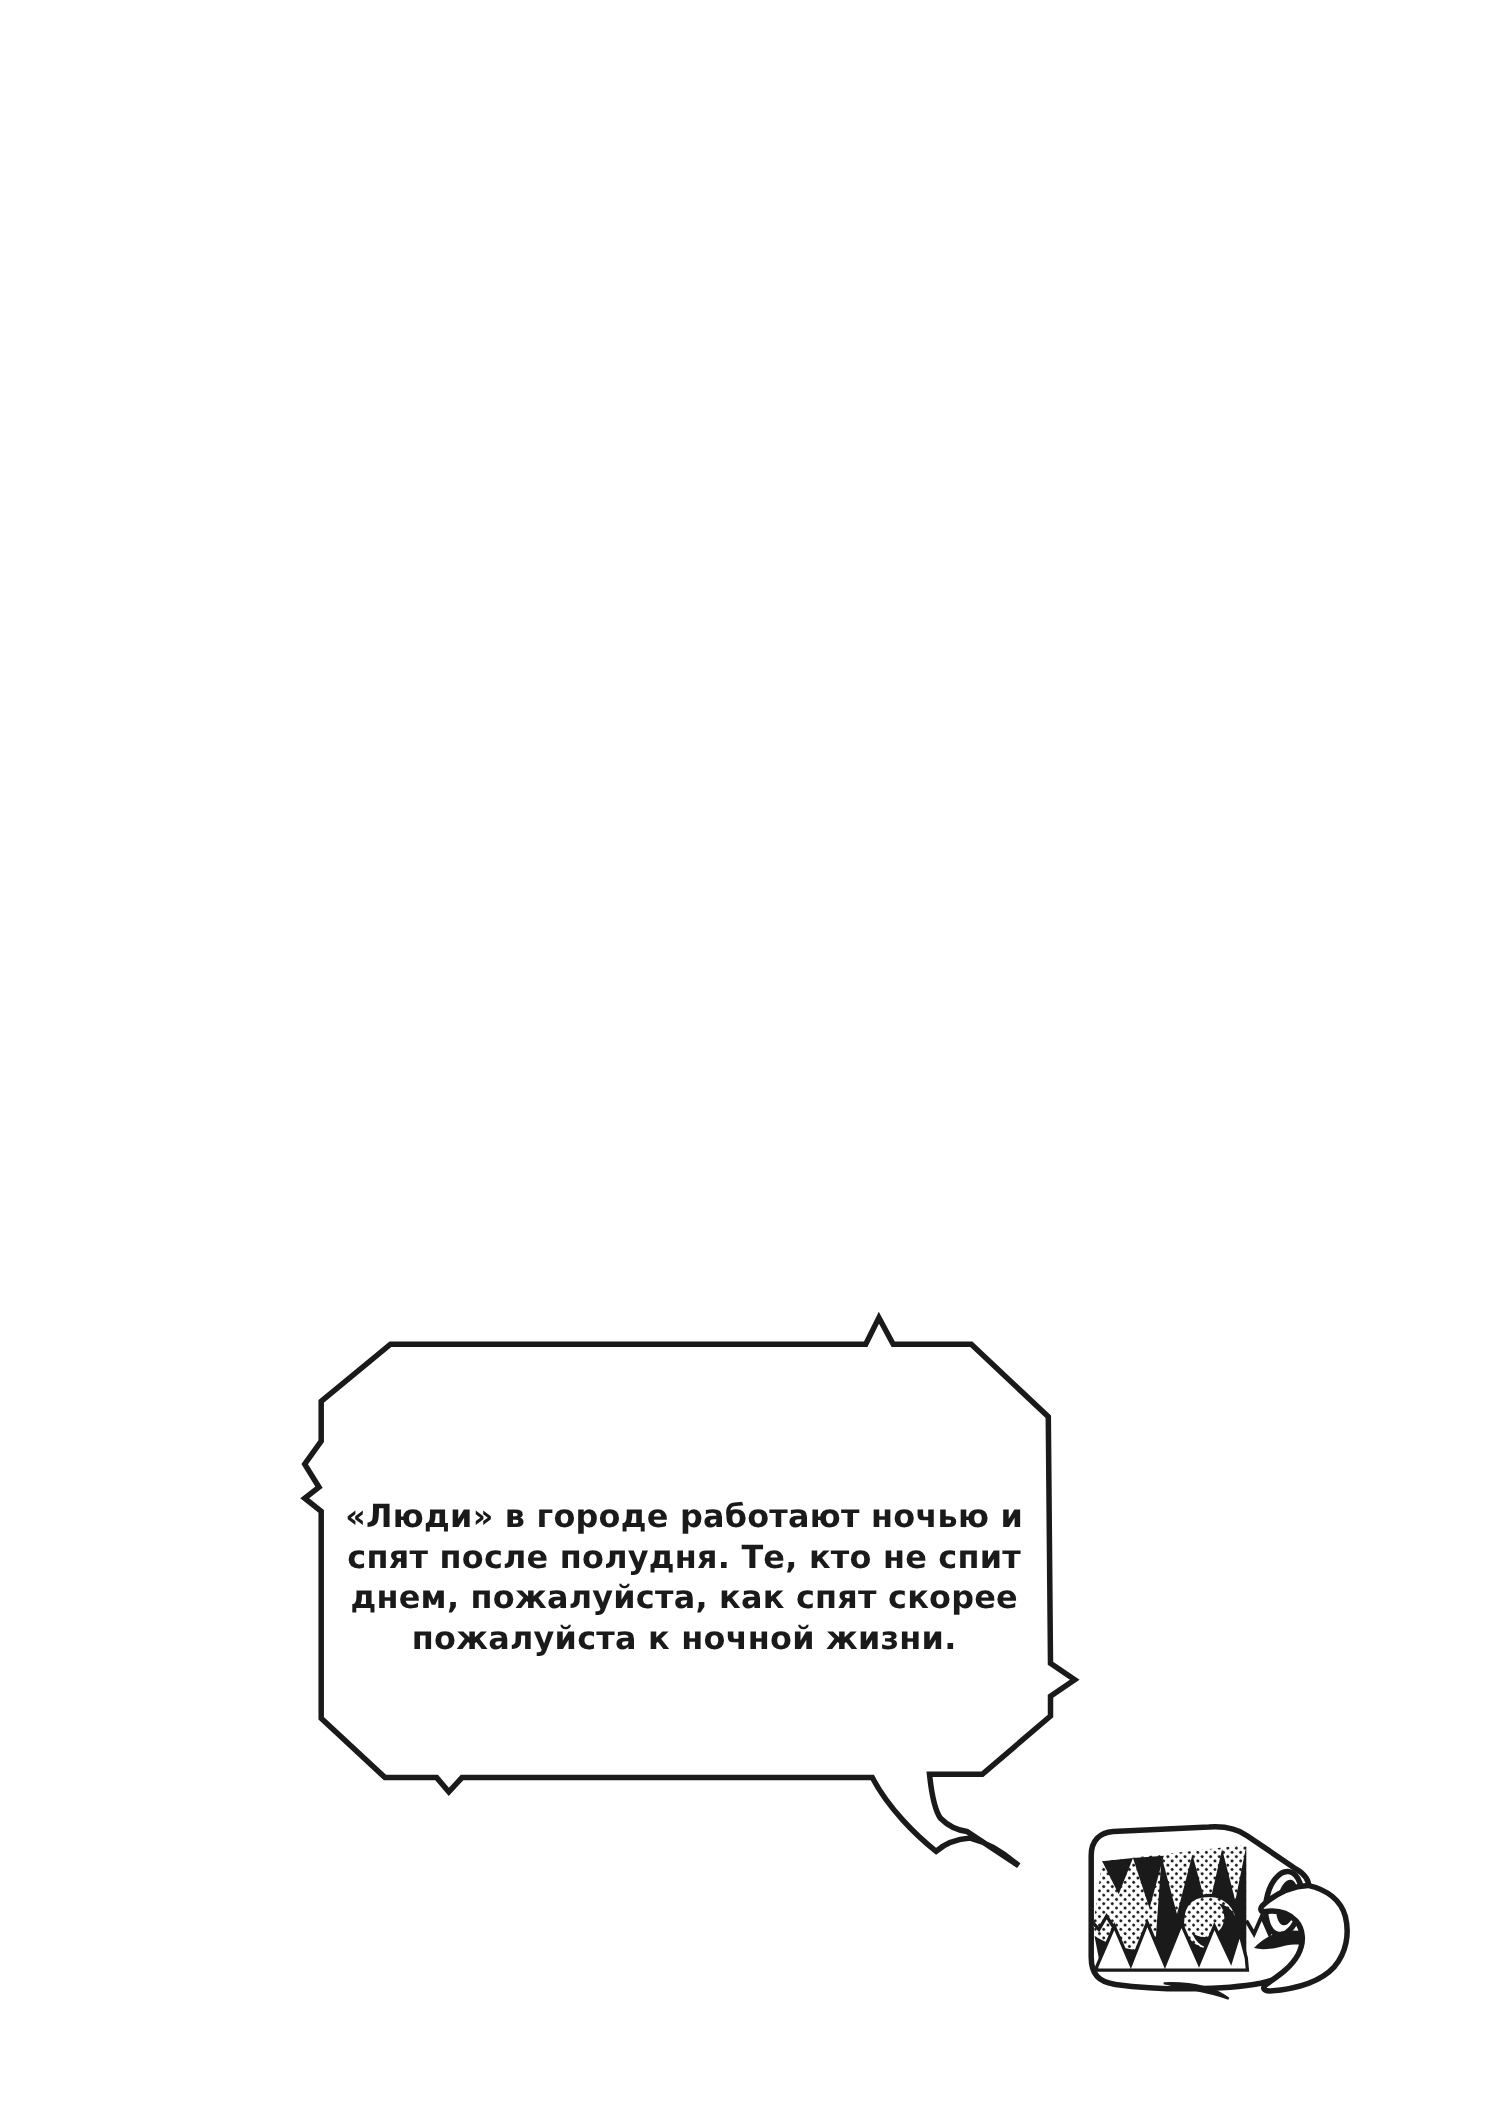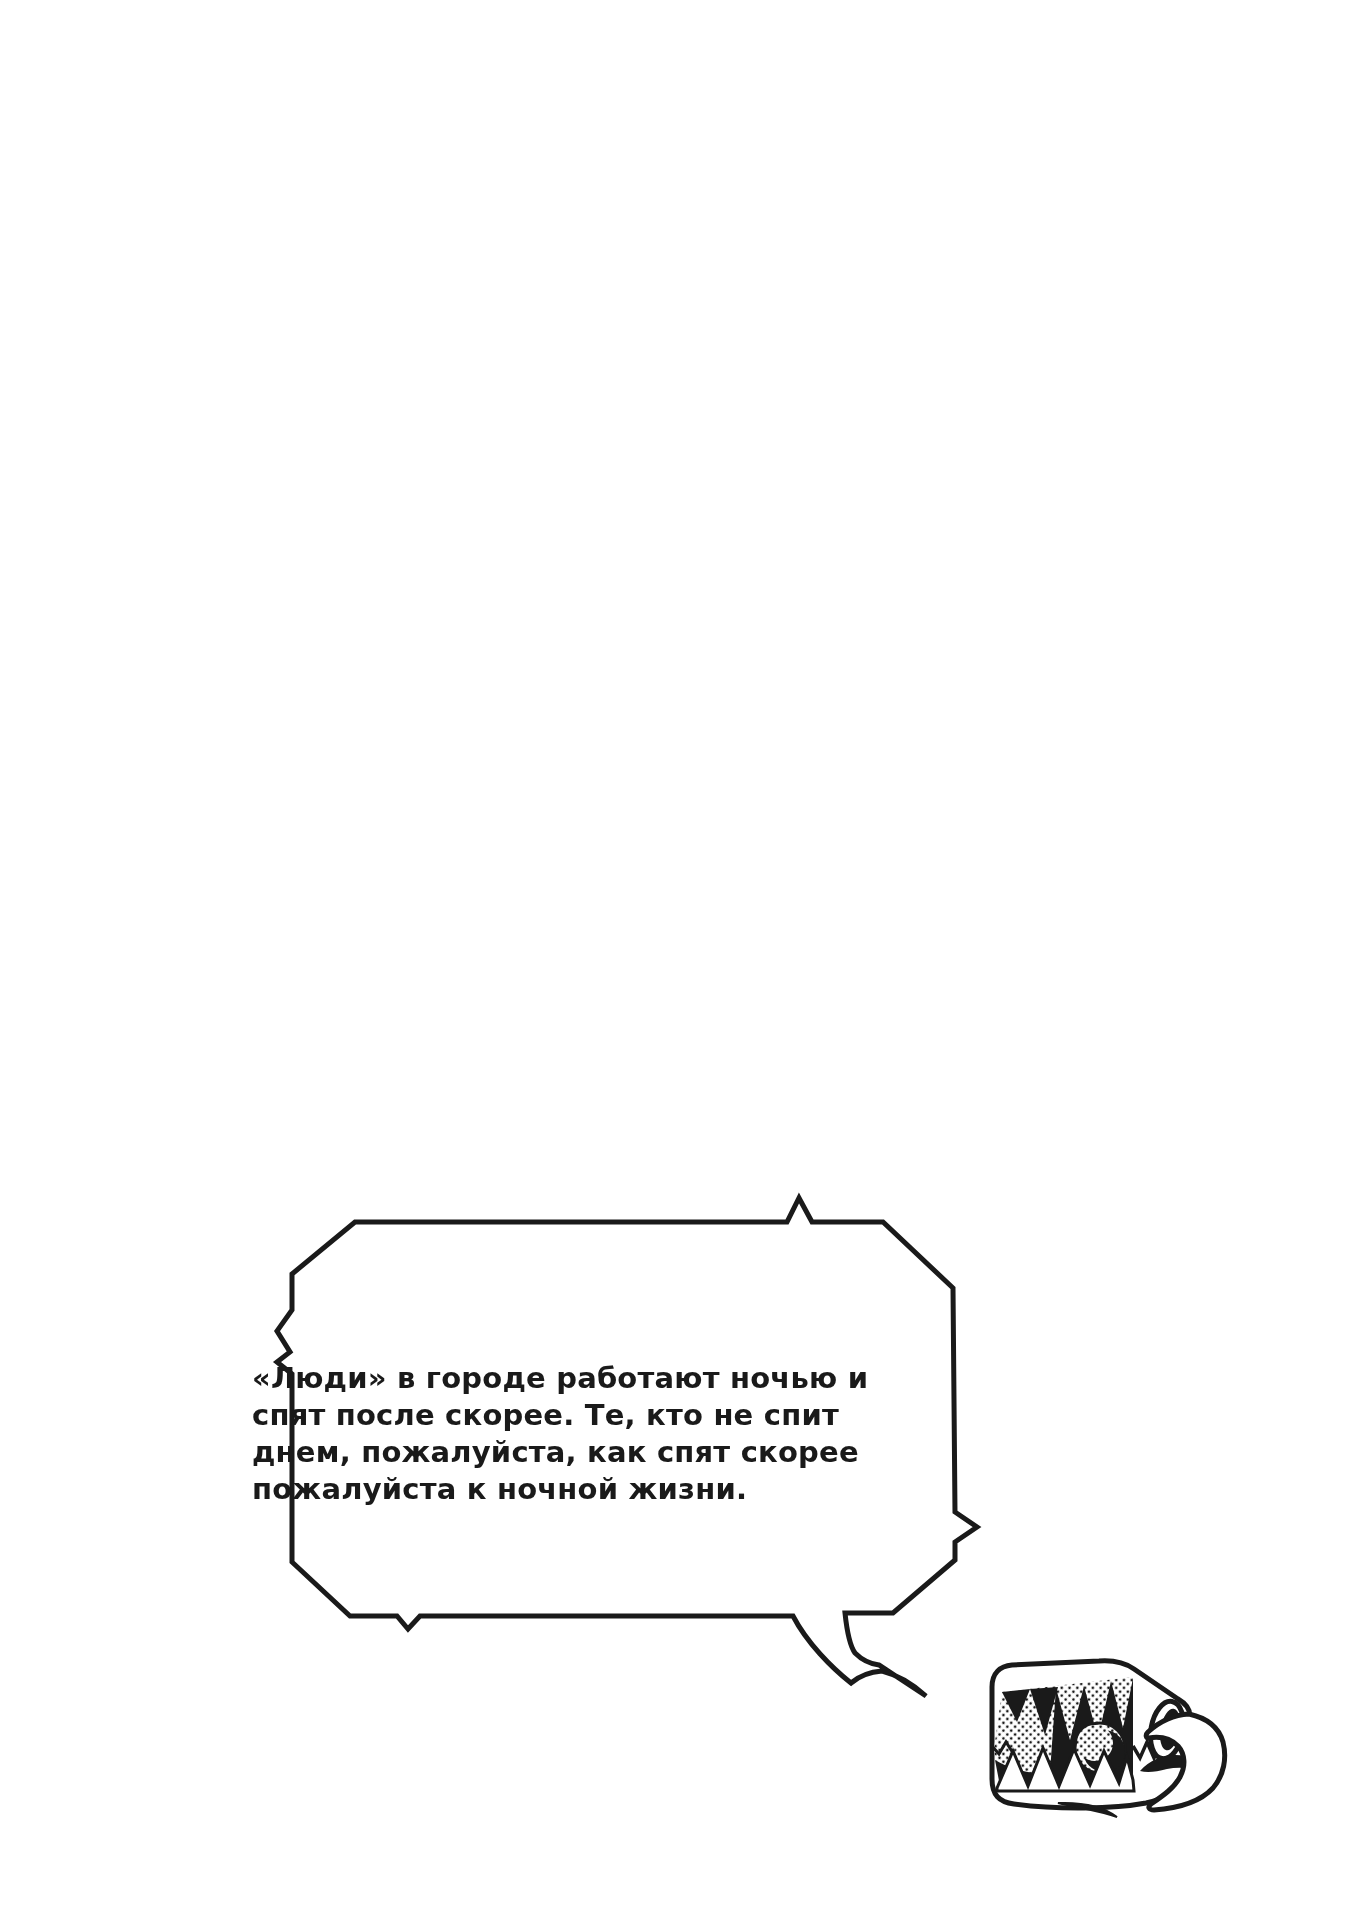--- a/index.html
+++ b/index.html
@@ -20,20 +20,21 @@
     left: 0;
     top: 0;
     width: 1350px;
     height: 1920px;
   }
   .bubble-text {
     position: absolute;
     left: 252px;
     top: 1360px;
     width: 740px;
+    text-align: center;
     font-family: "DejaVu Sans", sans-serif;
     font-weight: 700;
     font-size: 29px;
     line-height: 37px;
     letter-spacing: 0.2px;
     color: #1a1a1a;
     white-space: nowrap;
   }
 </style>
 </head>
@@ -133,18 +134,18 @@
            C 1159 1722 1172 1715 1189 1714 Z" fill="#ffffff" stroke="#1a1a1a" stroke-width="5" stroke-linejoin="round"></path>
 
       <path d="M 1058 1803
            C 1078 1808 1098 1810 1117 1817
            C 1104 1807 1086 1802 1058 1803 Z" fill="#1a1a1a" stroke="#1a1a1a" stroke-width="2"></path>
     </g>
   </svg>
 
   <div class="bubble-text">
     <div>«Люди» в городе работают ночью и</div>
-    <div>спят после скорее. Те, кто не спит</div>
+    <div>спят после полудня. Те, кто не спит</div>
     <div>днем, пожалуйста, как спят скорее</div>
     <div>пожалуйста к ночной жизни.</div>
   </div>
 
 </div>
 
 </body></html>

